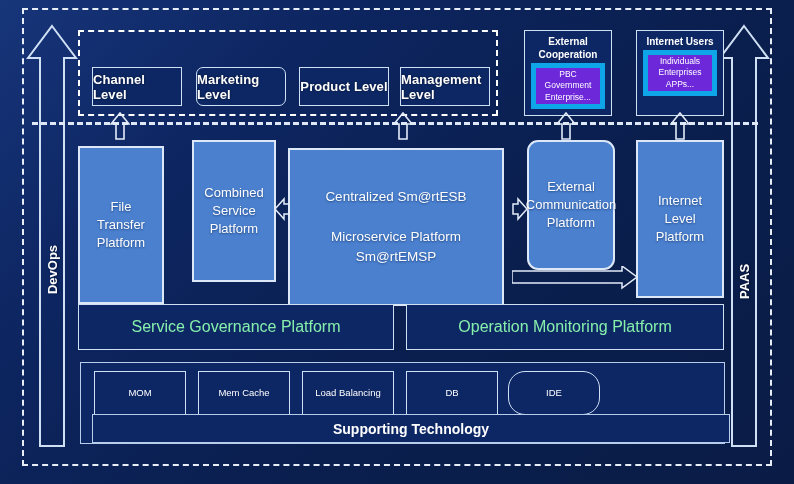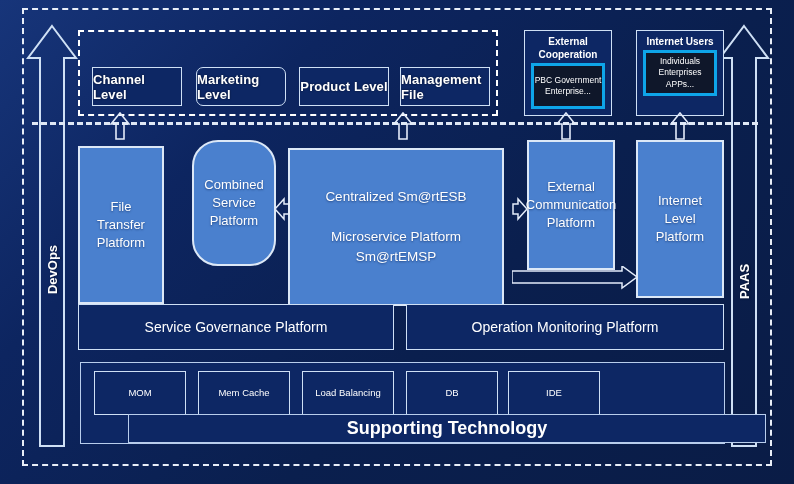--- a/index.html
+++ b/index.html
@@ -46,57 +46,57 @@
   .group-box{
     top:30px;height:86px;
     border:1px solid #cfe0f5;background:#0d2764;
     display:flex;flex-direction:column;align-items:center;
   }
   .group-title{
     font-size:10px;font-weight:bold;line-height:13px;
     padding-top:4px;text-align:center;width:100%;
   }
   .group-inner{
-    border:3px solid #0ea5e9;background:#0f172a;
+    border:5px solid #0ea5e9;background:#6d28d9;
     font-size:8.5px;line-height:11.5px;text-align:center;
     display:flex;align-items:center;justify-content:center;
     box-sizing:border-box;
   }
 
   
   .plat{
     background:#4a80ce;border:2px solid #dce8f7;
     display:flex;align-items:center;justify-content:center;text-align:center;
     font-size:13px;line-height:18px;color:#ffffff;
     text-shadow:0 1px 2px rgba(10,30,80,.55);
   }
   .plat.big{font-size:13.5px;line-height:20px;}
 
   
   .bar{
     border:1px solid #cfe0f5;background:#0d2764;
     display:flex;align-items:center;justify-content:center;
-    font-size:14px;color:#ffffff;
+    font-size:16px;color:#86efac;
   }
 
   
   .tech-panel{
     left:80px;top:362px;width:645px;height:82px;
     border:1px solid #b8cdec;background:#0d2764;
   }
   .tech-box{
     top:371px;height:44px;border:1px solid #cfe0f5;background:#0d2764;
     display:flex;align-items:center;justify-content:center;text-align:center;
     font-size:9.5px;line-height:12px;
   }
   .support-bar{
     left:92px;top:414px;width:638px;height:29px;
     border:1px solid #b8cdec;background:#0d2764;
     display:flex;align-items:center;justify-content:center;
-    font-size:18px;font-weight:bold;margin-left:36px;
+    font-size:14px;font-weight:bold;
   }
 
   
   .side-arrow{position:absolute;top:24px;width:52px;height:424px;}
   .side-arrow svg{display:block;}
   .side-label{
     position:absolute;left:0;width:52px;text-align:center;
     font-size:13px;font-weight:bold;color:#ffffff;
     text-shadow:0 1px 2px rgba(0,0,0,.5);
   }
@@ -128,21 +128,21 @@
       <polygon points="26,2 50,34 38,34 38,422 14,422 14,34 2,34" fill="none" stroke="#cfe0f5" stroke-width="2"></polygon>
     </svg>
     <div class="side-label paas">PAAS</div>
   </div>
 
   <div class="abs channel-group"></div>
 
   <div class="abs level-box" style="left:92px;width:90px;">Channel Level</div>
   <div class="abs level-box" style="left:196px;width:90px;border-radius:7px;">Marketing Level</div>
   <div class="abs level-box" style="left:299px;width:90px;">Product Level</div>
-  <div class="abs level-box" style="left:400px;width:90px;">Management File</div>
+  <div class="abs level-box" style="left:400px;width:90px;">Management Level</div>
 
   <div class="abs group-box" style="left:524px;width:88px;">
     <div class="group-title">External Cooperation</div>
     <div class="group-inner" style="width:74px;height:46px;margin-top:2px;">PBC Government Enterprise...</div>
   </div>
 
   <div class="abs group-box" style="left:636px;width:88px;">
     <div class="group-title">Internet Users</div>
     <div class="group-inner" style="width:74px;height:46px;margin-top:2px;">Individuals Enterprises APPs...</div>
   </div>
@@ -171,37 +171,37 @@
   </div>
 
   <div class="abs plat" style="left:78px;top:146px;width:86px;height:158px;">
     <span>
       <span>File</span><br>
       <span>Transfer</span><br>
       <span>Platform</span>
     </span>
   </div>
 
-  <div class="abs plat" style="left:192px;top:140px;width:84px;height:126px;border-radius:26px;">
+  <div class="abs plat" style="left:192px;top:140px;width:84px;height:142px;">
     <span>
       <span>Combined</span><br>
       <span>Service</span><br>
       <span>Platform</span>
     </span>
   </div>
 
   <div class="abs plat big" style="left:288px;top:148px;width:216px;height:158px;">
     <span>
       <span>Centralized Sm@rtESB</span><br>
       <br>
       <span>Microservice Platform Sm@rtEMSP</span>
     </span>
   </div>
 
-  <div class="abs plat" style="left:527px;top:140px;width:88px;height:130px;">
+  <div class="abs plat" style="left:527px;top:140px;width:88px;height:130px;border-radius:11px;">
     <span>
       <span>External</span><br>
       <span>Communication</span><br>
       <span>Platform</span>
     </span>
   </div>
 
   <div class="abs plat" style="left:636px;top:140px;width:88px;height:158px;">
     <span>
       <span>Internet</span><br>
@@ -234,17 +234,17 @@
   <div class="abs tech-panel"></div>
 
   <div class="abs tech-box" style="left:94px;width:92px;">MOM</div>
   <div class="abs tech-box" style="left:198px;width:92px;">
       <span>Mem Cache</span>
     </div>
   <div class="abs tech-box" style="left:302px;width:92px;">
       <span>Load Balancing</span>
     </div>
   <div class="abs tech-box" style="left:406px;width:92px;">DB</div>
-  <div class="abs tech-box" style="left:508px;width:92px;">IDE</div>
+  <div class="abs tech-box" style="left:508px;width:92px;border-radius:17px;">IDE</div>
 
   <div class="abs support-bar">Supporting Technology</div>
 
 </div>
 
 </body></html>

